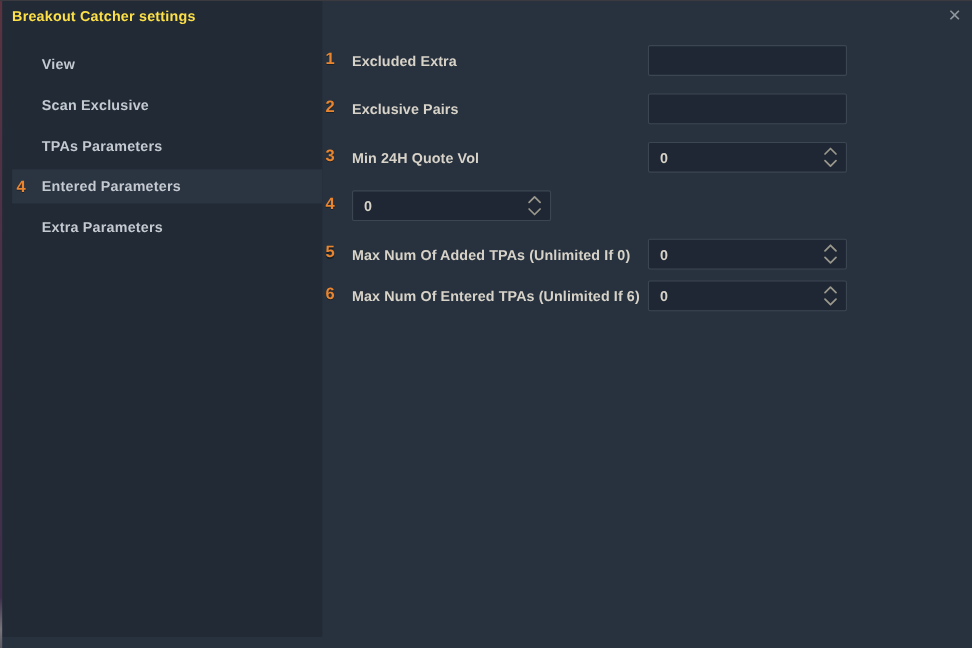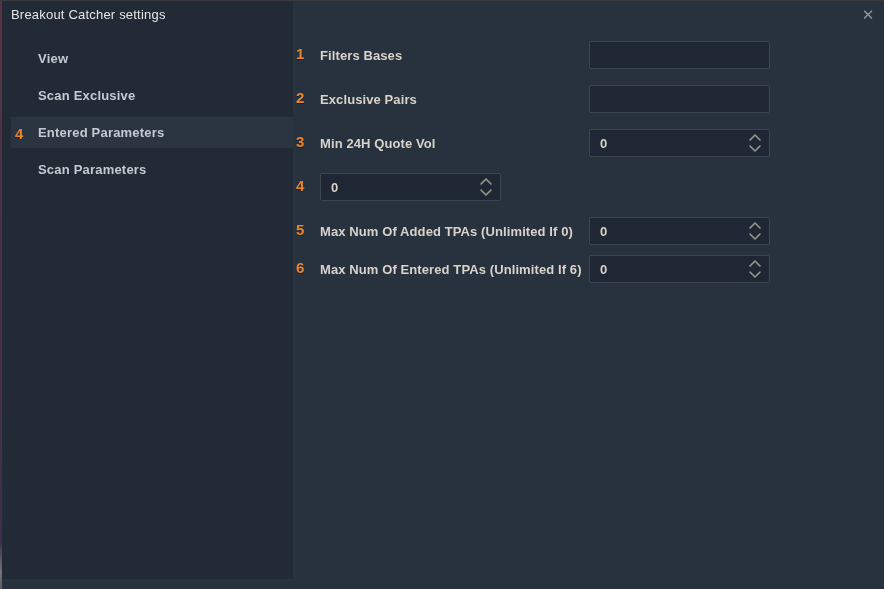--- a/index.html
+++ b/index.html
@@ -21,21 +21,21 @@
     z-index:5;
   }
   .sidebar {
     position:absolute; left:2px; top:0; width:291px; height:578px;
     background:#212a35;
   }
   .titlebar {
     height:26px; display:flex; align-items:center; padding-left:9px;
   }
   .title {
-    color:#e5e5e5; font-size:13px; font-weight:normal; letter-spacing:.2px;
+    color:#fde047; font-size:13px; font-weight:bold; letter-spacing:.2px;
   }
   .nav { margin-top:13px;margin-left:9px; }
   .nav-item {
     position:relative; height:37px; display:flex; align-items:center;
     padding-left:27px; cursor:pointer;
   }
   .nav-item .nav-label {
     color:#c5cad1; font-size:13px; font-weight:600; letter-spacing:.2px;
   }
   .nav-item.selected { background:#2b3542; height:31px; margin:3px 0; }
@@ -89,39 +89,43 @@
   <div class="nav-item">
     <span class="hint"></span>
     <span class="nav-label">View</span>
   </div>
 
   <div class="nav-item">
     <span class="hint"></span>
     <span class="nav-label">Scan Exclusive</span>
   </div>
 
+  <div class="nav-item">
+    <span class="hint"></span>
+    <span class="nav-label">TPAs Parameters</span>
+  </div>
 
   <div class="nav-item selected">
     <span class="hint">4</span>
     <span class="nav-label">Entered Parameters</span>
   </div>
 
   <div class="nav-item">
     <span class="hint"></span>
-    <span class="nav-label">Scan Parameters</span>
+    <span class="nav-label">Extra Parameters</span>
   </div>
 </div>
   </div>
 
   <div class="close-btn">✕</div>
 
   <div class="form" id="form">
   <div class="form-row">
     <div class="hint-col hint">1</div>
-    <div class="label-col">Filters Bases</div>
+    <div class="label-col">Excluded Extra</div>
     <div class="input-col">
       <input class="field-input text-type" value="" placeholder="" style="">
       
     </div>
   </div>
 
   <div class="form-row">
     <div class="hint-col hint">2</div>
     <div class="label-col">Exclusive Pairs</div>
     <div class="input-col">

